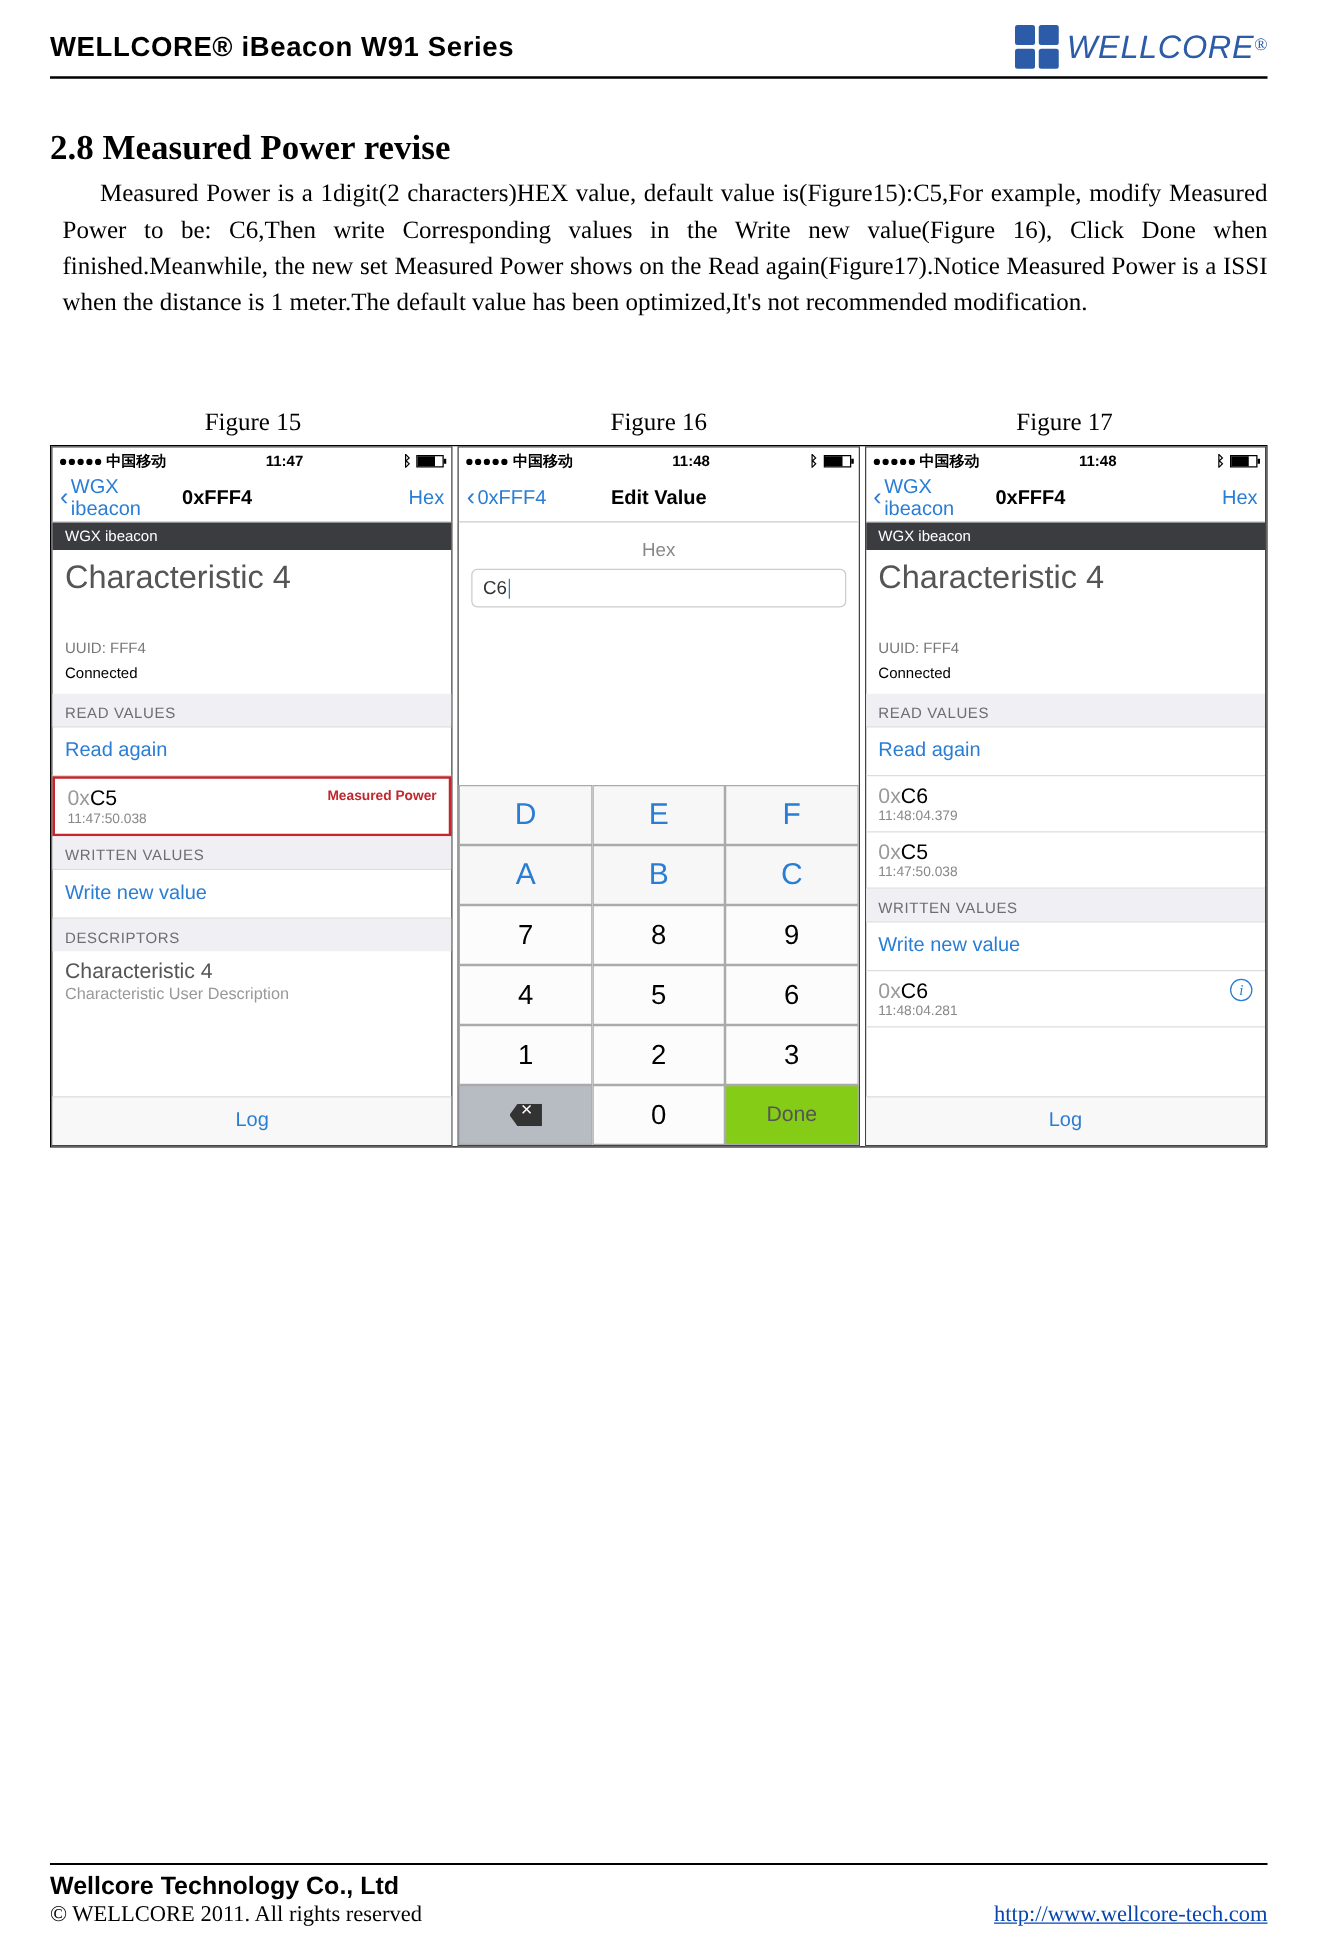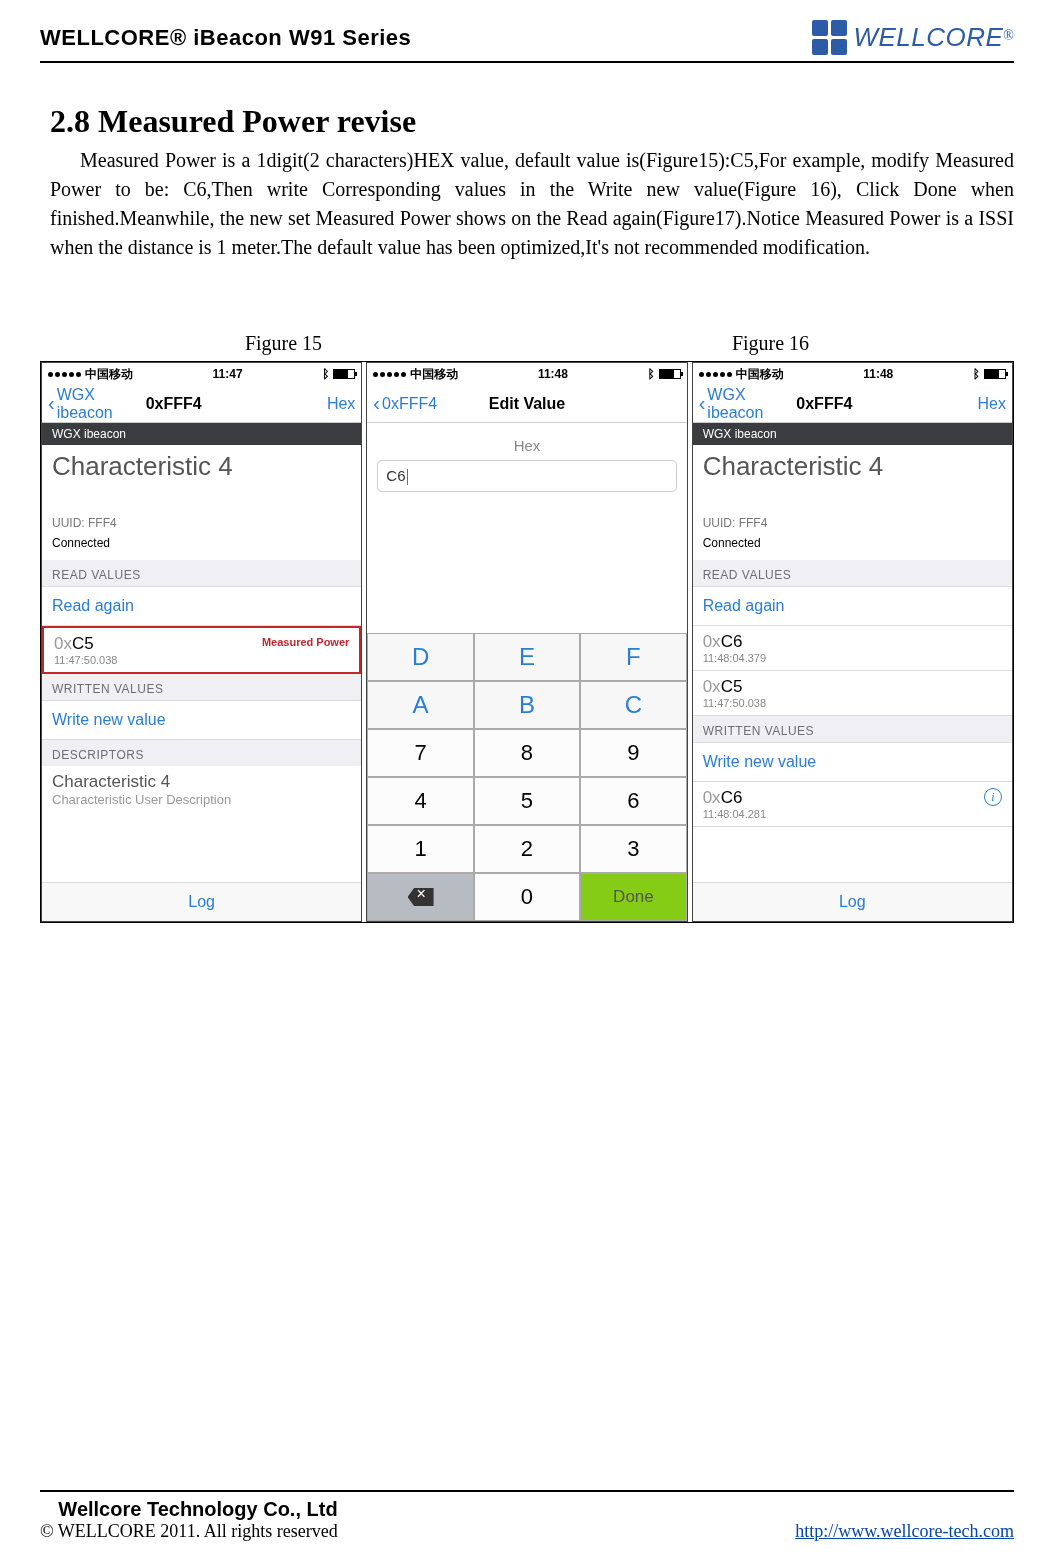--- a/index.html
+++ b/index.html
@@ -5,21 +5,21 @@
   * { box-sizing: border-box; margin:0; padding:0; }
   body { font-family: "Times New Roman", serif; background:#fff; color:#000; width:1054px; margin:0 auto; padding:20px 40px 10px 40px; }
   .page-head { display:flex; justify-content:space-between; align-items:center; border-bottom:2px solid #000; padding-bottom:6px; }
   .page-head-title { font-family: Arial, sans-serif; font-weight:bold; font-size:22px; letter-spacing:.5px; }
   .logo { display:flex; align-items:center; gap:6px; }
   .logo-squares { display:grid; grid-template-columns:repeat(2,16px); grid-template-rows:repeat(2,16px); gap:3px;}
   .logo-squares span { background:#2c5ba8; display:block; width:16px; height:16px; border-radius:2px;}
   .logo-text { font-family: Arial, sans-serif; font-weight:400; font-style:italic; font-size:26px; color:#2c5ba8; letter-spacing:.5px;}
   .logo-reg { font-size:14px; color:#2c5ba8; vertical-align:super; }
   .section { margin-top:40px; }
-  .section-title { font-family:"Times New Roman",serif; font-weight:bold; font-size:32px;margin-left:10px; }
+  .section-title { font-family:"Times New Roman",serif; font-weight:bold; font-size:28px; }
   .section-body { font-size:20px; line-height:1.45; text-align:justify; margin-top:6px; padding-left:10px;}
   .indent { display:inline-block; width:30px;}
   .fig-row { display:flex; justify-content:space-between; margin-top:70px; font-size:20px; }
   .fig-row span { flex:1; text-align:center; }
   .phones { display:flex; gap:4px; margin-top:6px; border:1px solid #000; }
   .phone { flex:1; border:1px solid #444; background:#fff; font-family: -apple-system, "Helvetica Neue", Arial, sans-serif; font-size:14px; position:relative; height:560px;}
   .status-bar { display:flex; align-items:center; justify-content:space-between; height:22px; padding:0 6px; font-size:12px; font-weight:600;}
   .status-left { display:flex; align-items:center; gap:4px;}
   .dots { display:flex; gap:2px;}
   .dots i { width:5px; height:5px; background:#000; border-radius:50%; display:block;}
@@ -54,21 +54,21 @@
   .input-field { margin:0 10px; border:1px solid #ccc; border-radius:5px; padding:6px 8px; font-size:15px; color:#333; position:relative;}
   .cursor { display:inline-block; width:1px; height:16px; background:#2a7dd4; vertical-align:middle; margin-left:1px;}
   .keypad { position:absolute; bottom:0; left:0; right:0; display:grid; grid-template-columns:repeat(3,1fr);}
   .key { border:0.5px solid #aaa; height:48px; display:flex; align-items:center; justify-content:center; font-size:22px; font-weight:400; background:#fcfcfc;}
   .key.letter { color:#2a7dd4; font-size:24px; background:#f7f7f7;}
   .key.dark { background:#b7bcc3; color:#fff;}
   .key.done { background:#84cc16; color:#555; font-size:17px;}
   .backspace { width:26px; height:18px; background:#333; position:relative; clip-path: polygon(25% 0, 100% 0, 100% 100%, 25% 100%, 0 50%);}
   .backspace::after { content:"×"; color:#fff; position:absolute; left:9px; top:-3px; font-size:16px;}
   .descriptors-sub { color:#999; font-size:13px; padding:0 10px 4px 10px; }
-  .page-foot { position:fixed; bottom:20px; left:40px; right:40px; border-top:2px solid #000; padding-top:6px; display:flex; justify-content:space-between; align-items:flex-end; font-size:18px;text-align:right;}
+  .page-foot { position:fixed; bottom:20px; left:40px; right:40px; border-top:2px solid #000; padding-top:6px; display:flex; justify-content:space-between; align-items:flex-end; font-size:18px;}
   .foot-left .co { font-family: Arial, sans-serif; font-weight:bold; font-size:20px;}
   .foot-right a { color:#0645ad; text-decoration:underline;}
   .space { height:480px;}
 </style>
 </head>
 <body>
 
 <div class="page-head">
   <div class="page-head-title">WELLCORE® iBeacon W91 Series</div>
   <div class="logo">
@@ -85,20 +85,21 @@
 </div>
 
 <div class="section">
   <div class="section-title">2.8    Measured Power revise</div>
   <div class="section-body"><span class="indent"></span><span>Measured Power is a 1digit(2 characters)HEX value, default value is(Figure15):C5,For example, modify Measured Power to be: C6,Then write Corresponding values in the Write new value(Figure 16), Click Done when finished.Meanwhile, the new set Measured Power shows on the Read again(Figure17).Notice Measured Power is a ISSI when the distance is 1 meter.The default value has been optimized,It's not recommended modification.</span></div>
 </div>
 
 <div class="fig-row">
   <span>Figure  15</span>
   <span>Figure  16</span>
+  <span>Figure  17</span>
 </div>
 
 <div class="phones">
 
   <div class="phone">
     <div class="status-bar">
       <div class="status-left">
         <div class="dots">
             <i></i>
             <i></i>

